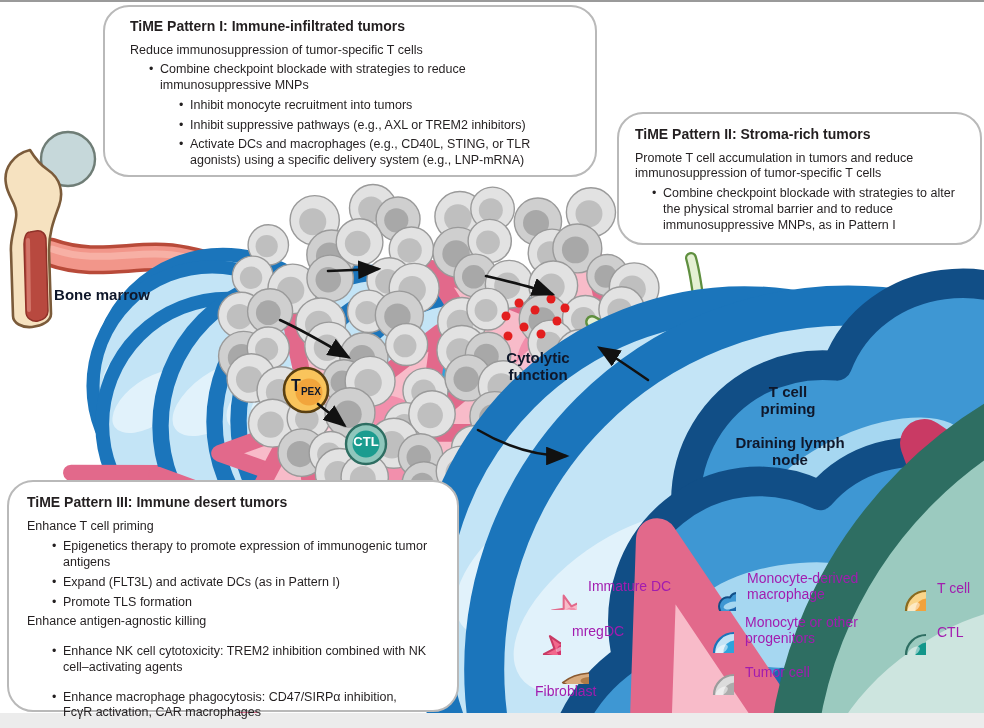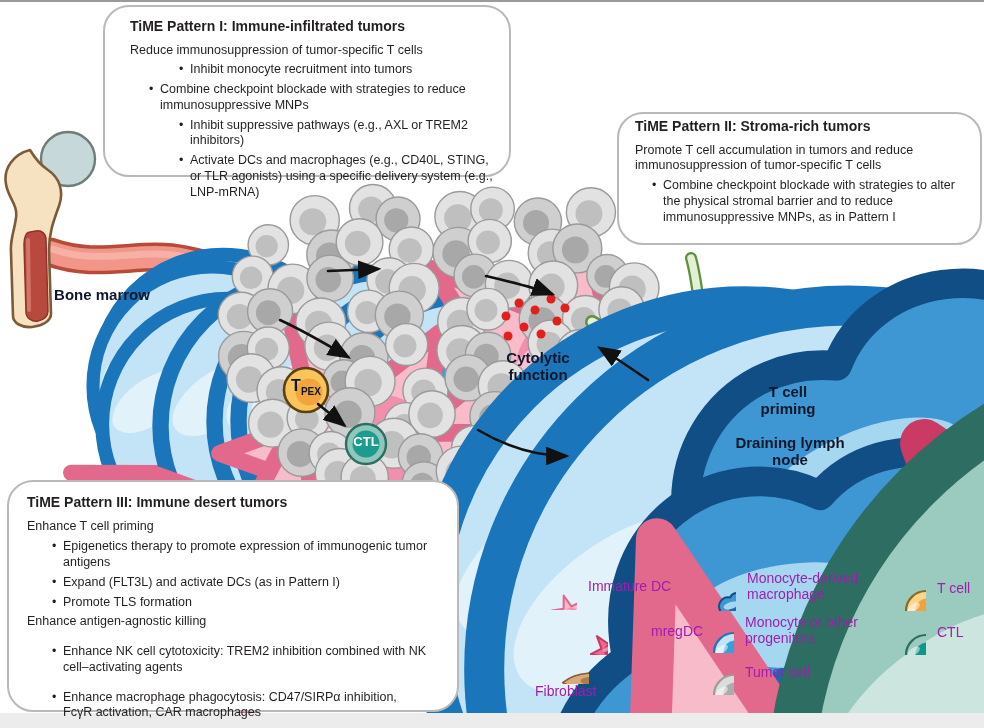--- a/index.html
+++ b/index.html
@@ -15,25 +15,25 @@
 
   
   .tbox{
     position:absolute;background:#fff;border:2px solid #b9b9b9;border-radius:26px;
     box-sizing:border-box;font-size:12.5px;line-height:1.26;color:#231f20;
   }
   .tbox .title{font-weight:bold;font-size:14px;margin-bottom:7px;}
   .tbox .plain{margin-bottom:4px;}
   .bullet{position:relative;padding-left:13px;margin-bottom:4px;}
   .bullet::before{content:"\2022";position:absolute;left:2px;top:0;}
-  #box1{left:103px;top:5px;width:408px;height:172px;padding:11px 16px 0 25px;}
+  #box1{left:103px;top:5px;width:494px;height:172px;padding:11px 16px 0 25px;}
   #box1 .b1{margin-left:17px;max-width:378px;}
   #box1 .sub{margin-left:47px;}
   #box1 .w3{max-width:372px;}
-  #box2{left:617px;top:112px;width:365px;height:133px;padding:4px 12px 0 16px;}
+  #box2{left:617px;top:112px;width:365px;height:133px;padding:12px 12px 0 16px;}
   #box2 .b1{margin-left:15px;max-width:310px;}
   #box3{left:7px;top:480px;width:452px;height:232px;padding:12px 12px 0 18px;}
   #box3 .b1{margin-left:23px;}
   #box3 .w1{max-width:366px;}
   #box3 .w2{max-width:364px;margin-top:14px;}
   #box3 .sect{margin-bottom:5px;margin-top:2px;}
 
   
   .dlabel{position:absolute;font-weight:bold;font-size:15px;line-height:1.15;text-align:center;color:#0f172a;}
   #lbl-bone{left:52px;top:286px;width:100px;}
@@ -512,22 +512,22 @@
     <path d="M648,380 C632,369 616,358 600,348" marker-end="url(#ah)"></path>
   </g>
 </svg>
 
 <div class="topline"></div>
 <div class="bottomstrip"></div>
 
 <div id="box1" class="tbox">
   <div class="title">TiME Pattern I: Immune-infiltrated tumors</div>
   <div class="plain">Reduce immunosuppression of tumor-specific T cells</div>
+  <div class="bullet b1">Combine checkpoint blockade with strategies to reduce immunosuppressive MNPs</div>
   <div class="bullet sub">Inhibit monocyte recruitment into tumors</div>
-  <div class="bullet b1">Combine checkpoint blockade with strategies to reduce immunosuppressive MNPs</div>
   <div class="bullet sub">Inhibit suppressive pathways (e.g., AXL or TREM2 inhibitors)</div>
   <div class="bullet sub w3">Activate DCs and macrophages (e.g., CD40L, STING, or TLR agonists) using a specific delivery system (e.g., LNP-mRNA)</div>
 </div>
 
 <div id="box2" class="tbox">
   <div class="title">TiME Pattern II: Stroma-rich tumors</div>
   <div class="plain">Promote T cell accumulation in tumors and reduce immunosuppression of tumor-specific T cells</div>
   <div class="bullet b1">Combine checkpoint blockade with strategies to alter the physical stromal barrier and to reduce immunosuppressive MNPs, as in Pattern I</div>
 </div>
 
@@ -548,21 +548,21 @@
 <div id="lbl-dln" class="dlabel">Draining lymph node</div>
 <div id="lbl-tpex" class="dlabel"><span>T</span><sub>PEX</sub></div>
 <div id="lbl-ctl" class="dlabel">CTL</div>
 
 <div class="legend-item" style="left:527px;top:564px;">
   <svg width="50" height="46" viewBox="-34 -34 68 68">
       <use href="#sym-dc" style="--body:#f8bbc9;--line:#e2698b;--nuc:#f28fac" transform="rotate(12)"></use>
     </svg>
   <span class="txt">Immature DC</span>
 </div>
-<div class="legend-item" style="left:558px;top:609px;gap:32px;">
+<div class="legend-item" style="left:511px;top:609px;">
   <svg width="50" height="46" viewBox="-34 -34 68 68">
       <use href="#sym-dc" style="--body:#f2688c;--line:#c93a64;--nuc:#d6336c" transform="rotate(-8)"></use>
     </svg>
   <span class="txt">mregDC</span>
 </div>
 <div class="legend-item" style="left:524px;top:656px;flex-direction:column;">
   <svg width="58" height="28" viewBox="-44 -16 88 32">
       <use href="#sym-fib" style="--body:#d8ab7e;--line:#8a5a30;--nuc:#b07c47"></use>
     </svg>
   <span class="txt">Fibroblast</span>

